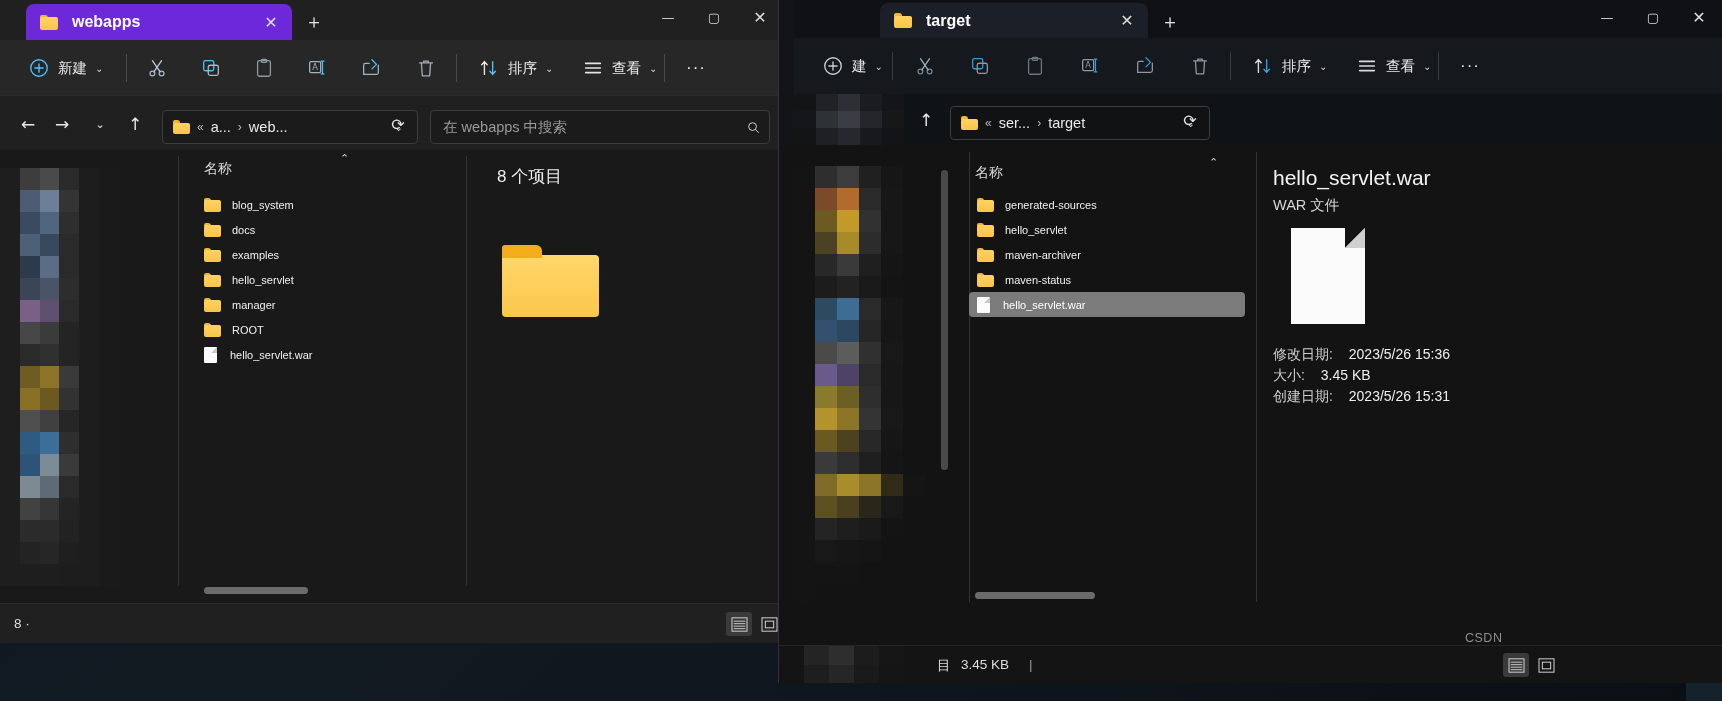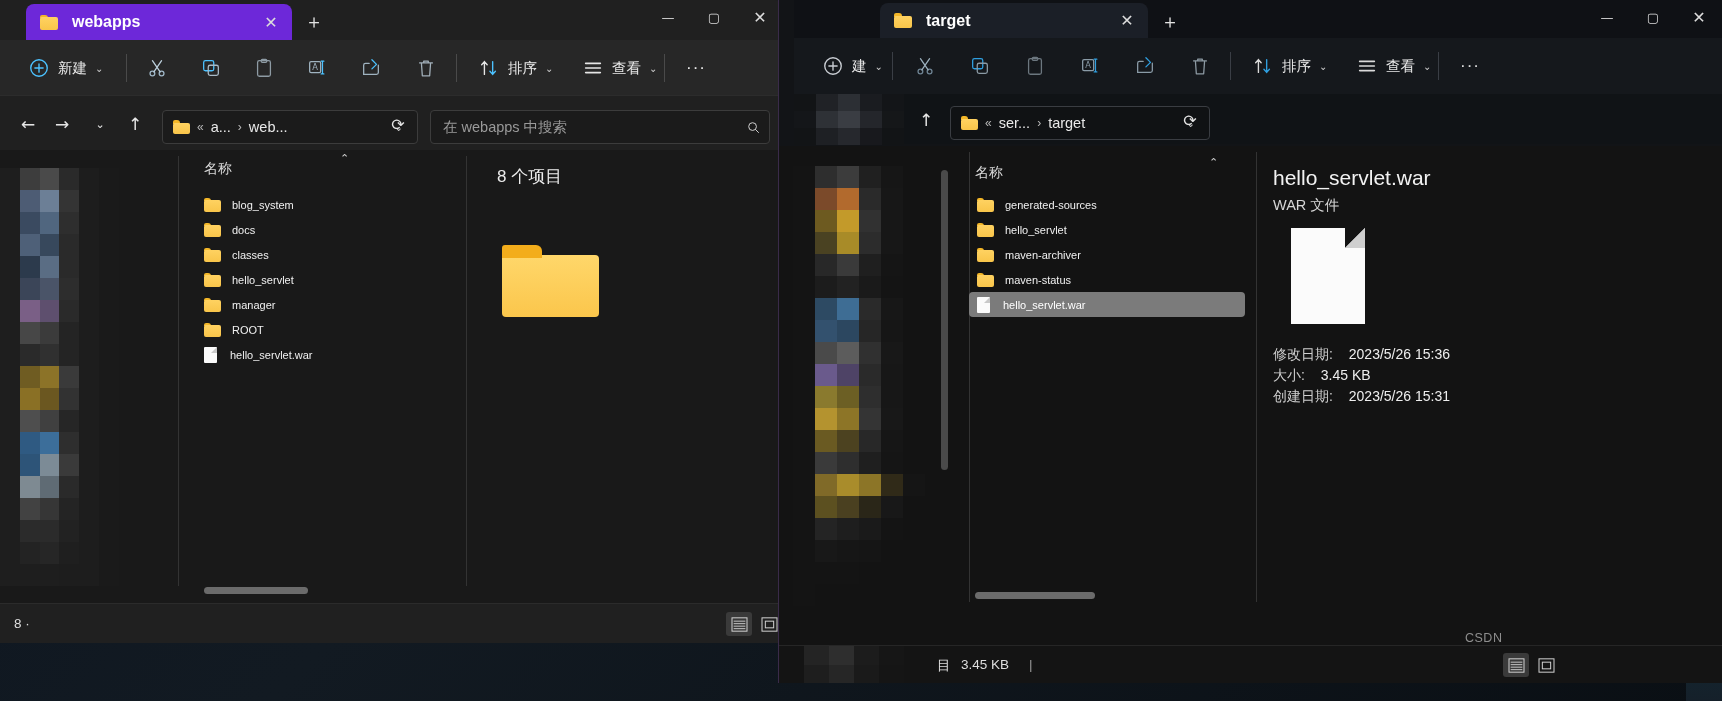--- a/index.html
+++ b/index.html
@@ -460,21 +460,21 @@
         <div class="frow">
           <span class="fico" style="width:17px;height:14px;"></span>
           <span class="nm">blog_system</span>
         </div>
         <div class="frow">
           <span class="fico" style="width:17px;height:14px;"></span>
           <span class="nm">docs</span>
         </div>
         <div class="frow">
           <span class="fico" style="width:17px;height:14px;"></span>
-          <span class="nm">classes</span>
+          <span class="nm">examples</span>
         </div>
         <div class="frow">
           <span class="fico" style="width:17px;height:14px;"></span>
           <span class="nm">hello_servlet</span>
         </div>
         <div class="frow">
           <span class="fico" style="width:17px;height:14px;"></span>
           <span class="nm">manager</span>
         </div>
         <div class="frow">

